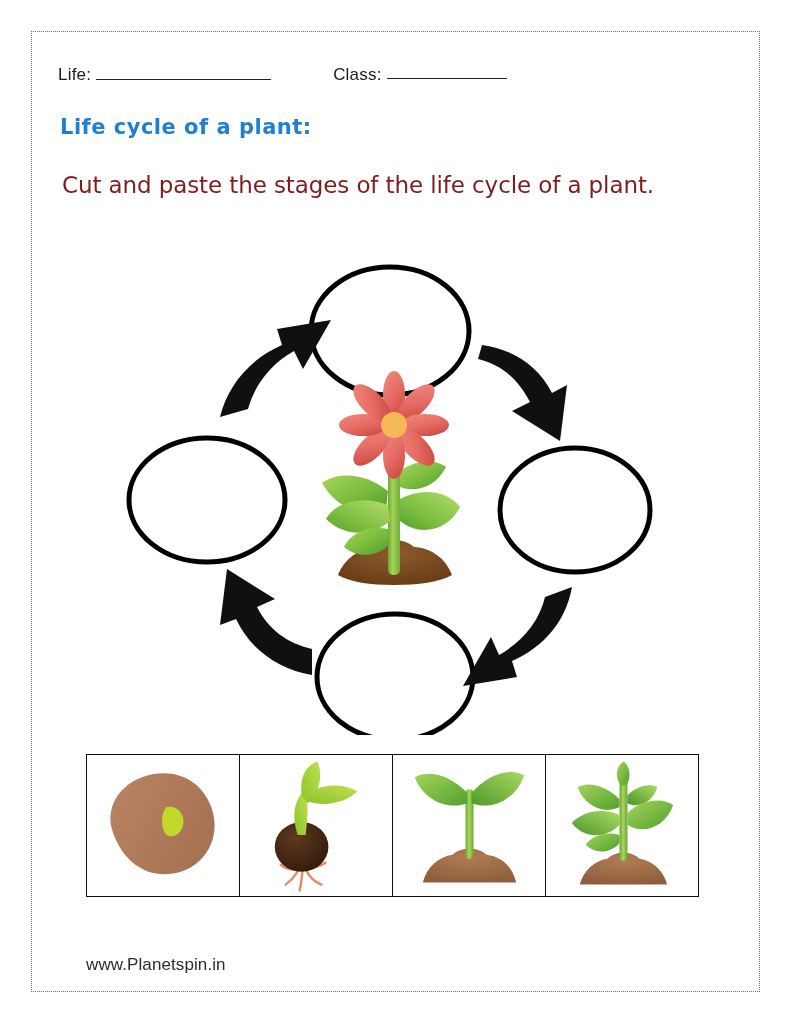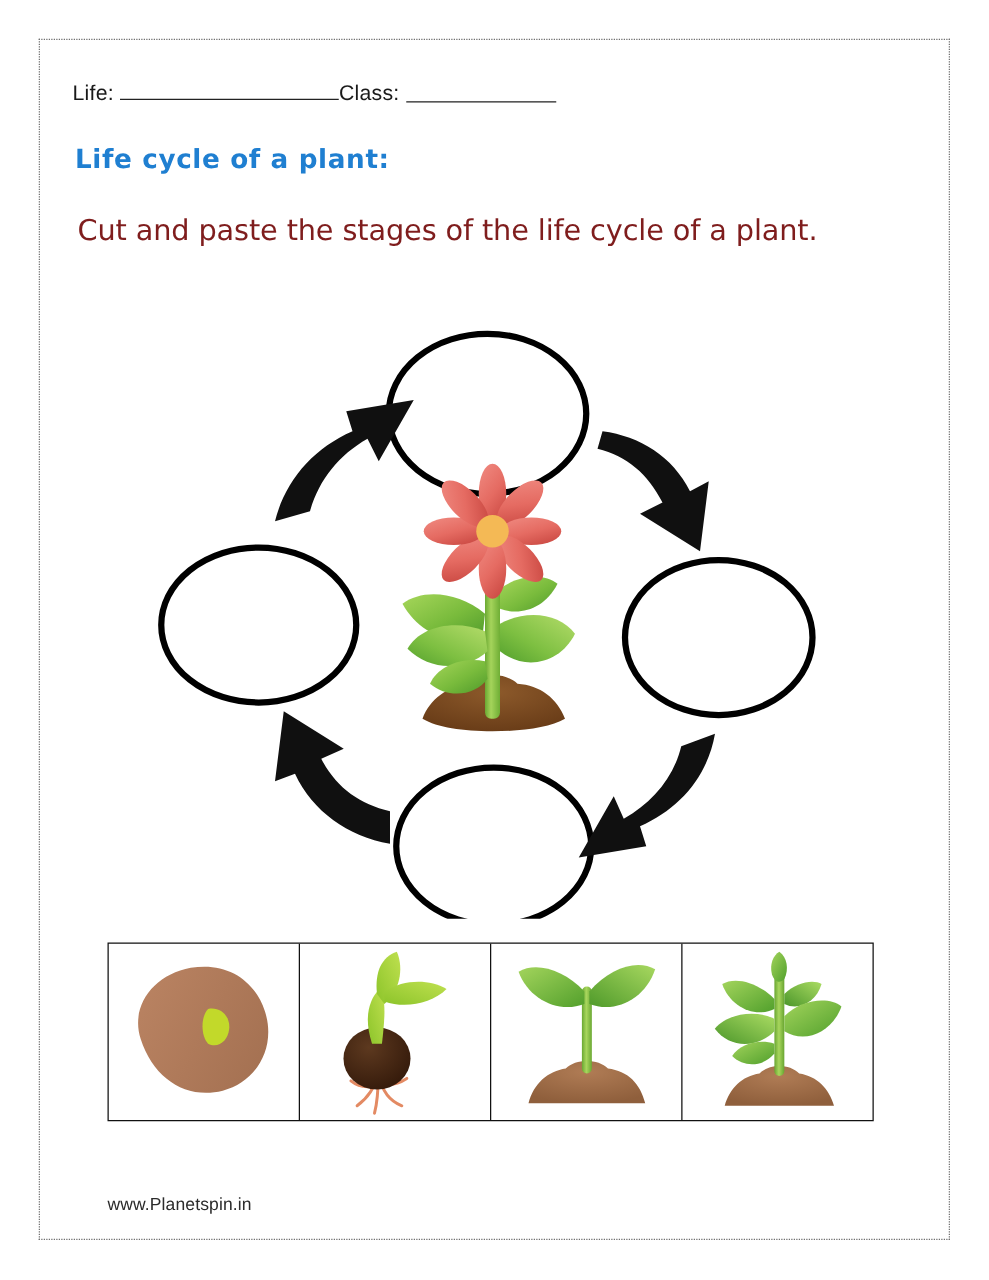--- a/index.html
+++ b/index.html
@@ -47,21 +47,21 @@
     white-space: nowrap;
   }
   .field-rule {
     display: inline-block;
     border-bottom: 1.6px solid #222;
     height: 13px;
     margin-left: 5px;
   }
   #name-rule  { width: 175px; }
   #class-rule { width: 120px; }
-  #class-field { display: flex; align-items: center; }
+  #class-field { margin-left: 62px; display: flex; align-items: flex-start; }
 
   
   #worksheet-title {
     position: absolute;
     left: 60px;
     top: 115px;
     font-family: "DejaVu Sans", sans-serif;
     font-size: 21px;
     font-weight: bold;
     color: #1f7fd1;
@@ -110,21 +110,21 @@
   }
   .cutout-card:last-child { border-right: none; }
   .cutout-card svg { position: absolute; left: 0; top: 0; width: 100%; height: 100%; }
 
   
   #site-footer {
     position: absolute;
     left: 86px;
     top: 955px;
     font-family: "Liberation Sans", sans-serif;
-    font-size: 14px;
+    font-size: 17px;
     color: #2b2b2b;
     letter-spacing: .1px;
   }
 </style>
 </head>
 <body>
 
 <div id="page-frame"></div>
 
 <div id="header-fields">

